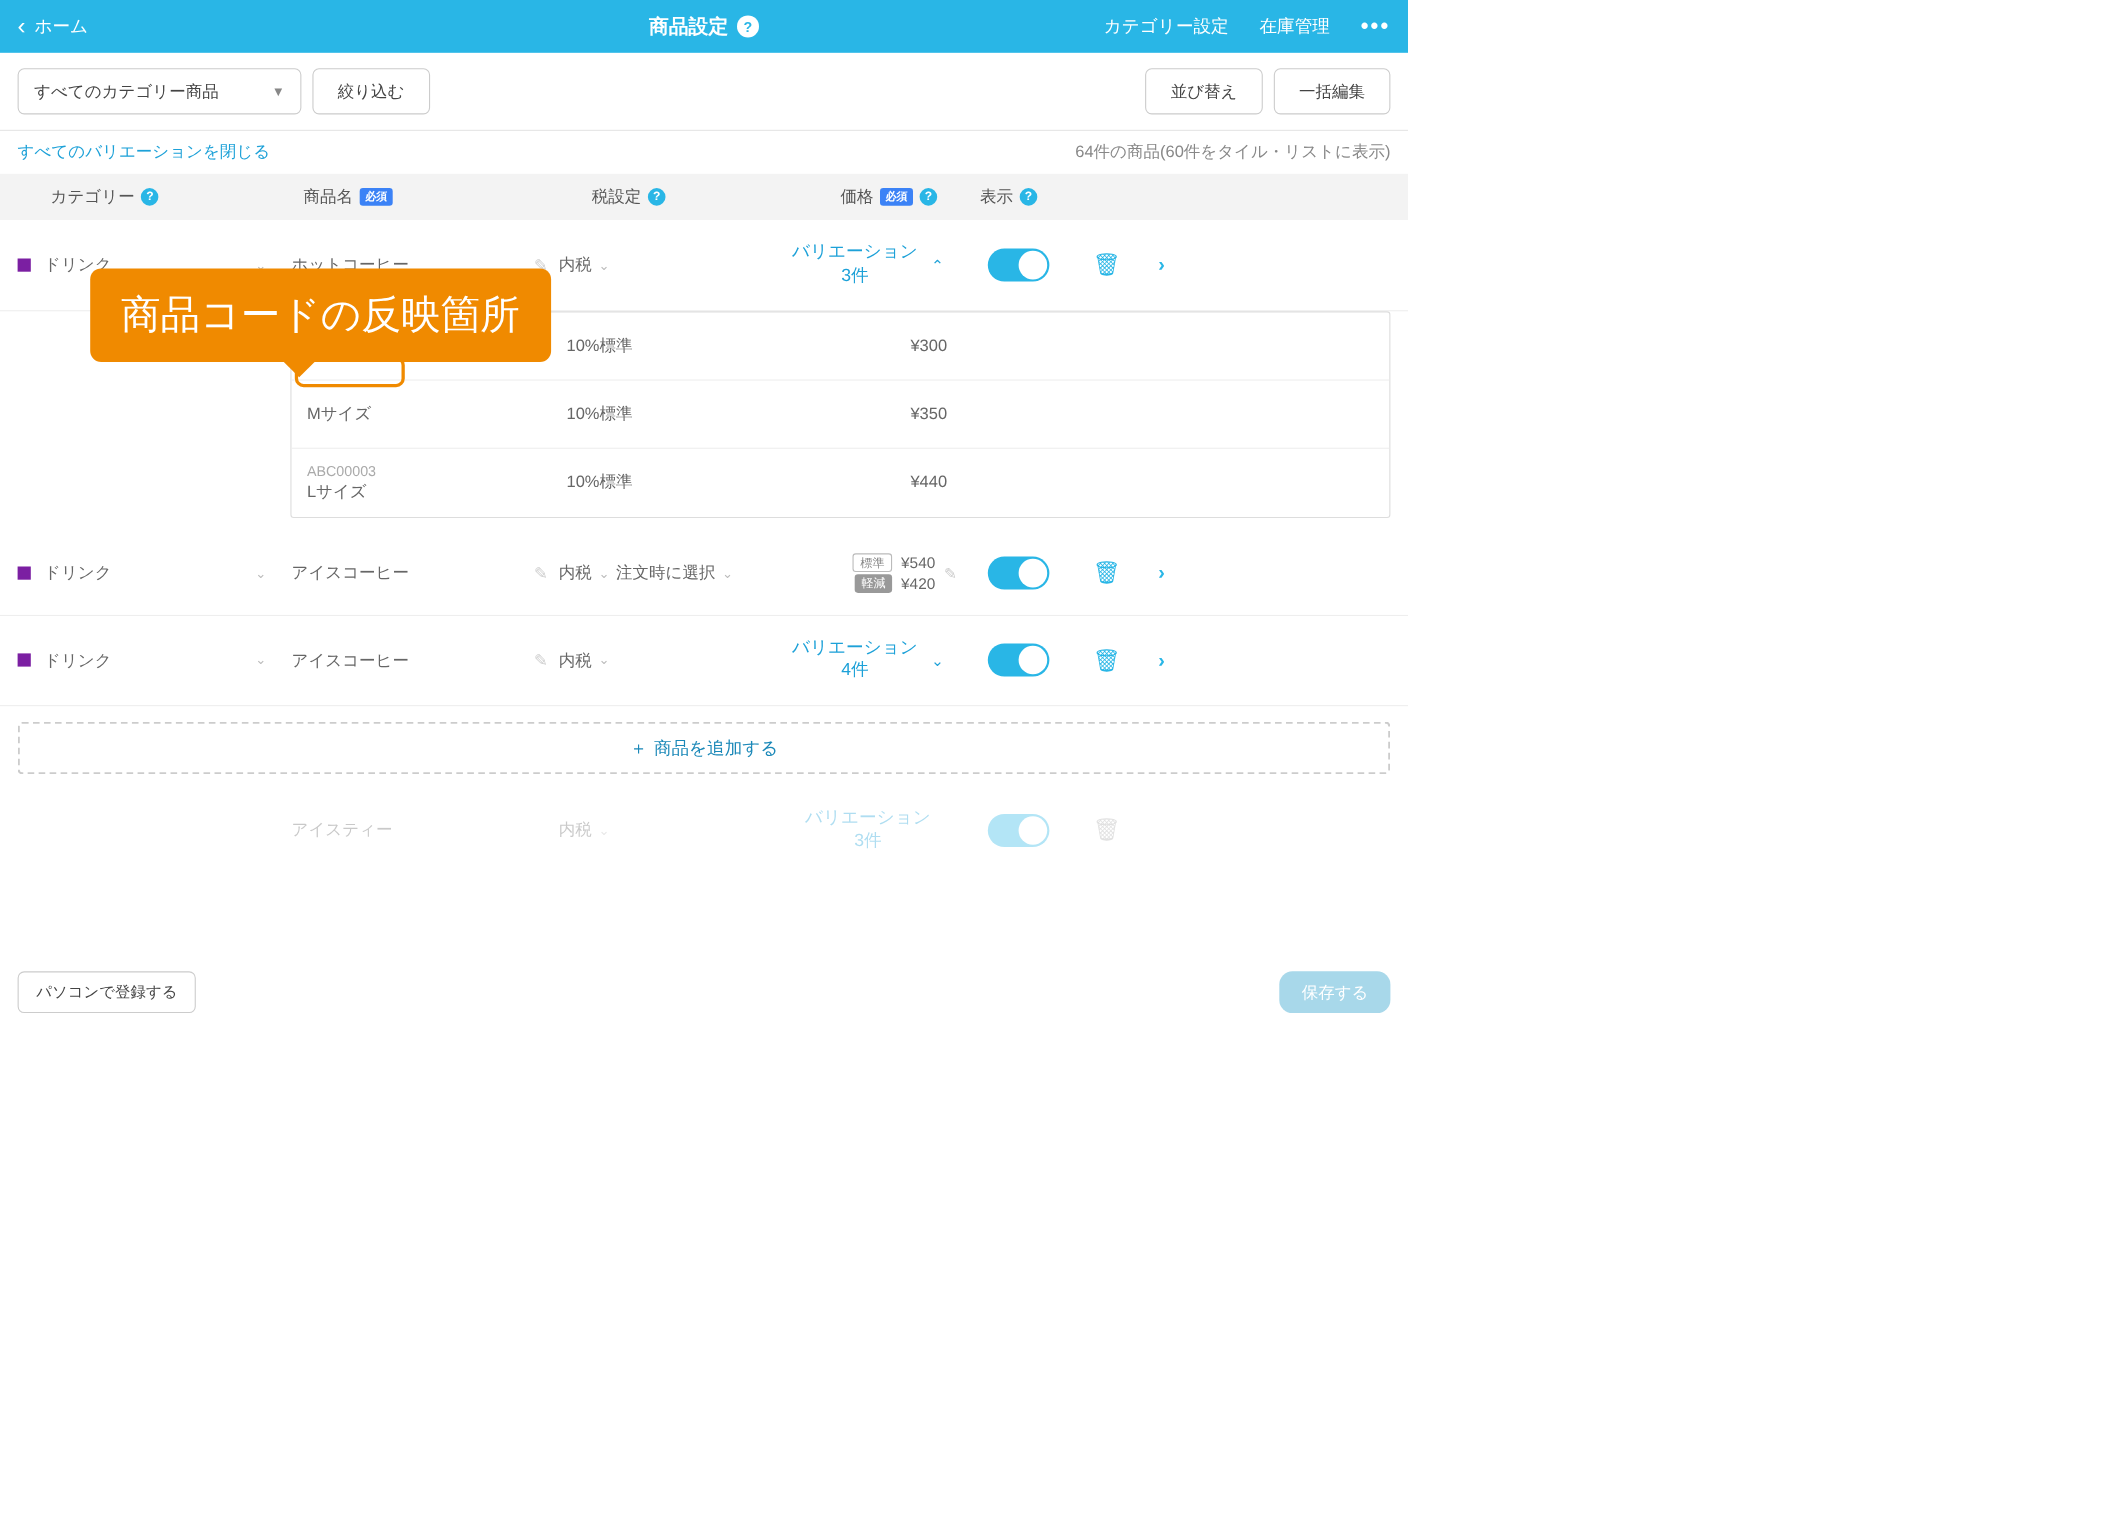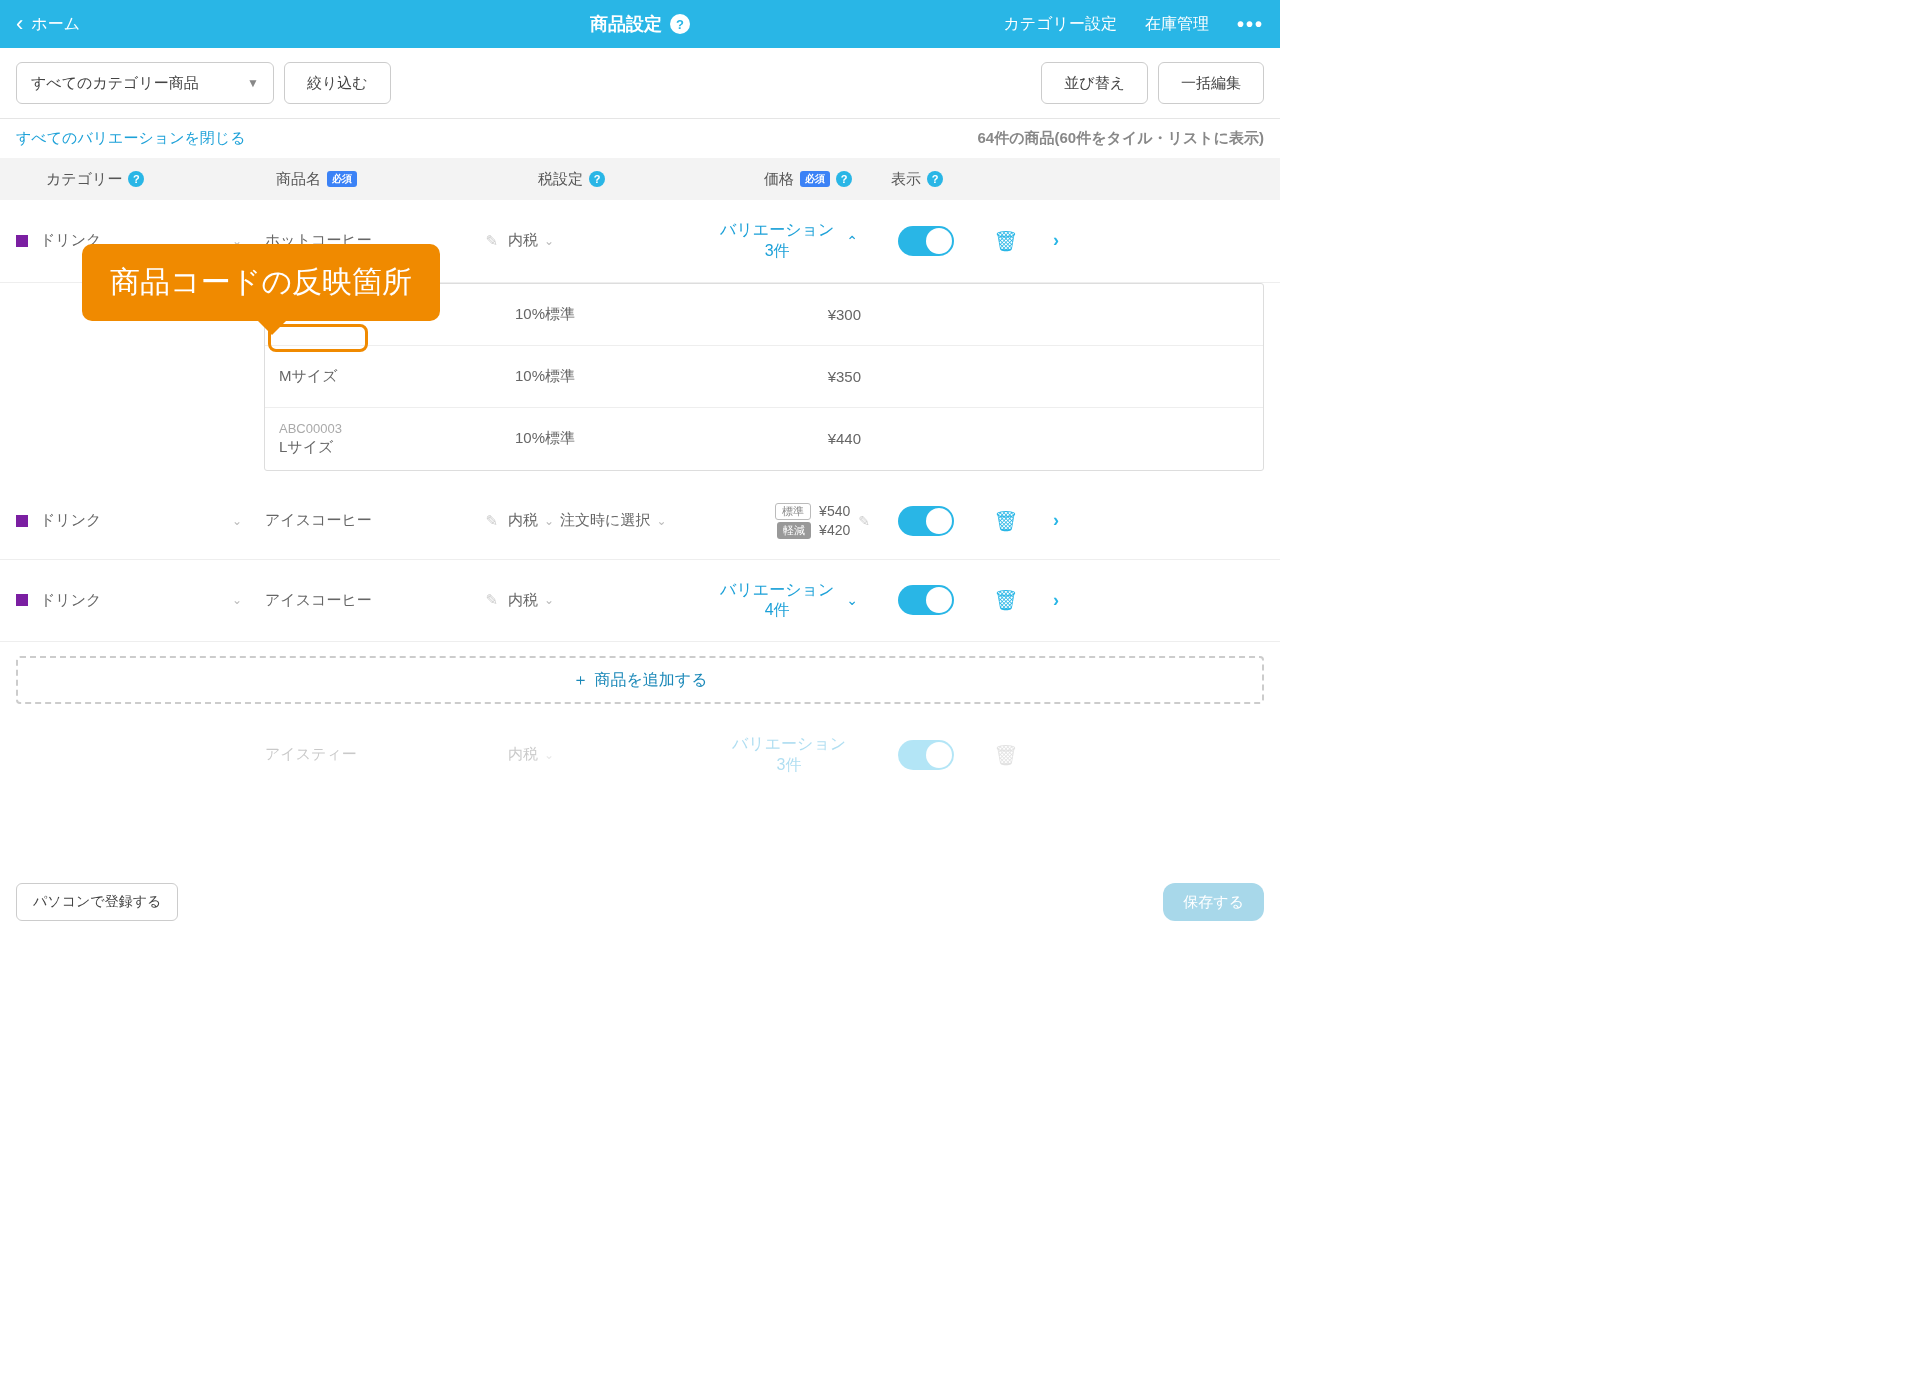--- a/index.html
+++ b/index.html
@@ -20,21 +20,21 @@
 .select-box .chev-d { margin-left: auto; color: #888; font-size: 12px; }
 .cat-select { width: 258px; justify-content: space-between; }
 .search-input { flex: 0 0 360px; }
 .search-input input { border: none; outline: none; width: 100%; font-size: 15px; color: #888; }
 .btn { border: 1px solid #ccc; border-radius: 6px; height: 42px; padding: 0 22px; display: flex; align-items: center; font-size: 15px; color: #444; background: #fff; cursor: pointer; }
 .spacer { flex: 1; }
 
 
 .sub-bar { display: flex; align-items: center; justify-content: space-between; padding: 10px 16px; font-size: 15px; }
 .link-blue { color: #1da1d8; cursor: pointer; }
-.muted { color: #888; font-weight: bold; }
+.muted { color: #888; }
 
 
 .col-header { background: #f3f3f3; height: 42px; display: flex; align-items: center; padding: 0 16px; font-size: 15px; color: #555; }
 .col { display: flex; align-items: center; gap: 6px; }
 .col-cat { width: 244px; padding-left: 30px; }
 .col-name { width: 248px; padding-left: 16px; }
 .col-tax { width: 194px; padding-left: 30px; }
 .col-price { width: 160px; justify-content: flex-end; padding-right: 10px; }
 .col-disp { width: 110px; justify-content: center; }
 .help-small { width: 16px; height: 16px; border-radius: 50%; background: #29b6e6; color: #fff; display: inline-flex; align-items: center; justify-content: center; font-size: 11px; font-weight: bold; }
@@ -64,21 +64,21 @@
 .var-block { border: 1px solid #ddd; margin: 0 16px 12px 264px; border-radius: 3px; }
 .var-row { display: flex; align-items: center; padding: 10px 14px; border-bottom: 1px solid #eee; min-height: 62px; }
 .var-row:last-child { border-bottom: none; align-items: center; }
 .var-name-col { width: 236px; display: flex; flex-direction: column; gap: 2px; }
 .var-code { color: #aaa; font-size: 13px; }
 .var-name { color: #666; font-size: 15px; }
 .var-tax-col { width: 196px; color: #666; font-size: 15px; }
 .var-price-col { width: 150px; text-align: right; color: #666; font-size: 15px; }
 
 
-.callout { position: absolute; top: 244px; left: 82px; background: #f08a00; color: #fff; padding: 18px 28px; border-radius: 10px; font-size: 30px; font-weight: 500; z-index: 10; }
+.callout { position: absolute; top: 244px; left: 82px; background: #f08a00; color: #fff; padding: 18px 28px; border-radius: 10px; font-size: 36px; font-weight: 500; z-index: 10; }
 .callout::after { content: ""; position: absolute; bottom: -14px; left: 176px; border: 14px solid transparent; border-top-color: #f08a00; border-bottom: 0; }
 .highlight-box { position: absolute; top: 324px; left: 268px; width: 100px; height: 28px; border: 3px solid #f08a00; border-radius: 8px; z-index: 9; }
 
 
 .price-stack { display: flex; flex-direction: column; align-items: flex-end; gap: 2px; font-size: 14px; color: #666; }
 .price-line { display: flex; align-items: center; gap: 8px; }
 .tag-std { border: 1px solid #bbb; color: #888; font-size: 11px; padding: 0 6px; border-radius: 3px; }
 .tag-red { background: #999; color: #fff; font-size: 11px; padding: 1px 6px; border-radius: 3px; }
 .pencil-sm { color: #ccc; font-size: 14px; margin-left: 8px; }
 

